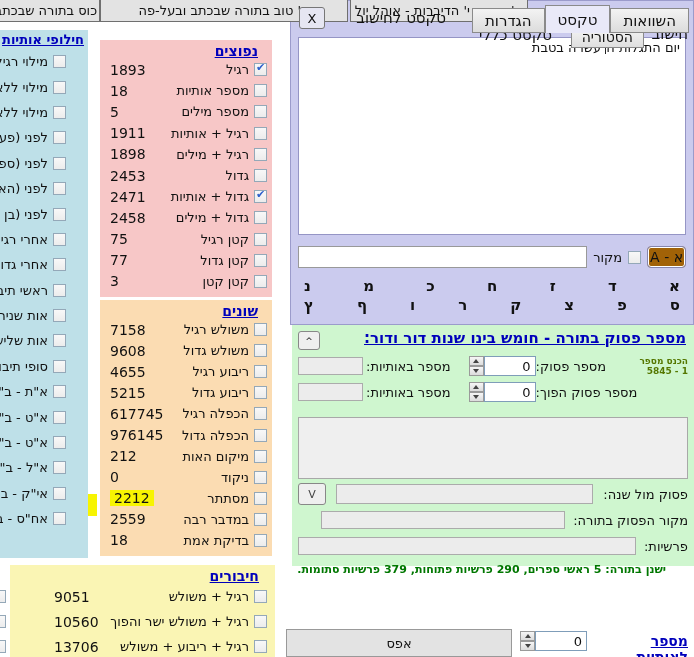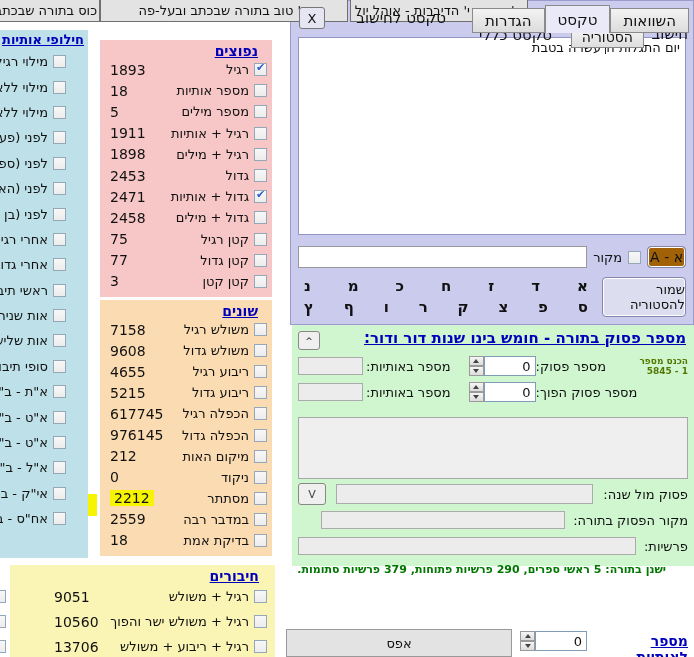--- a/index.html
+++ b/index.html
@@ -341,21 +341,20 @@
   <div class="textarea">
     <span>יום התגלות ה</span><span class="caret"></span><span> עשרה בטבת</span>
   </div>
   <div class="srcrow">
     <div class="abtn">A - א</div>
     <span class="cb"></span>
     <span>מקור</span>
     <div class="srcinput"></div>
   </div>
   <div class="lettersrow">
-    <div class="savebtn">שמור להסטוריה</div>
     <div class="letters">
       <div class="lrow">
           <span>א</span>
           <span>ד</span>
           <span>ז</span>
           <span>ח</span>
           <span>כ</span>
           <span>מ</span>
           <span>נ</span>
         </div>

